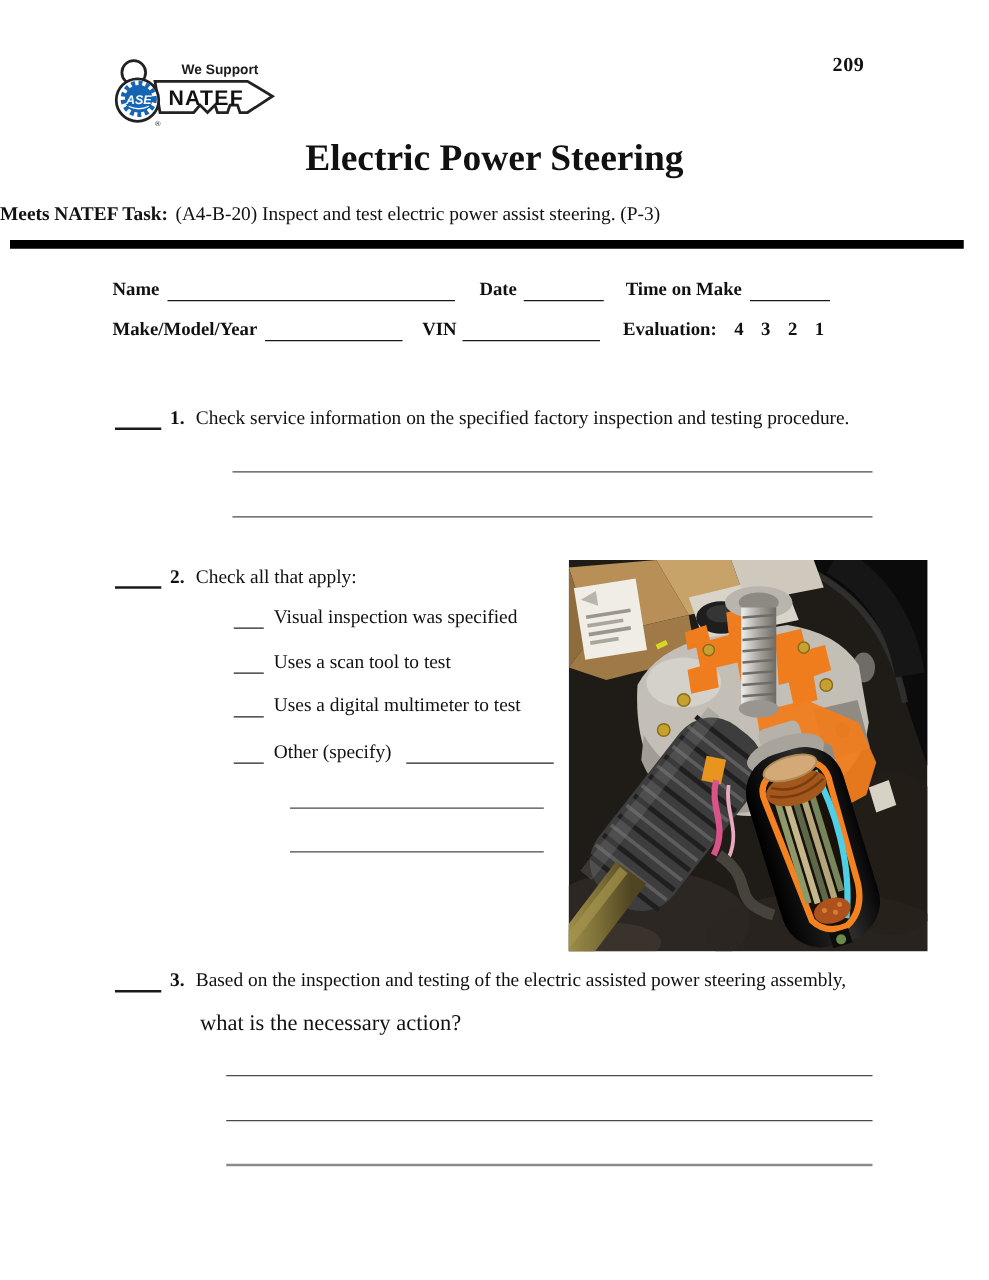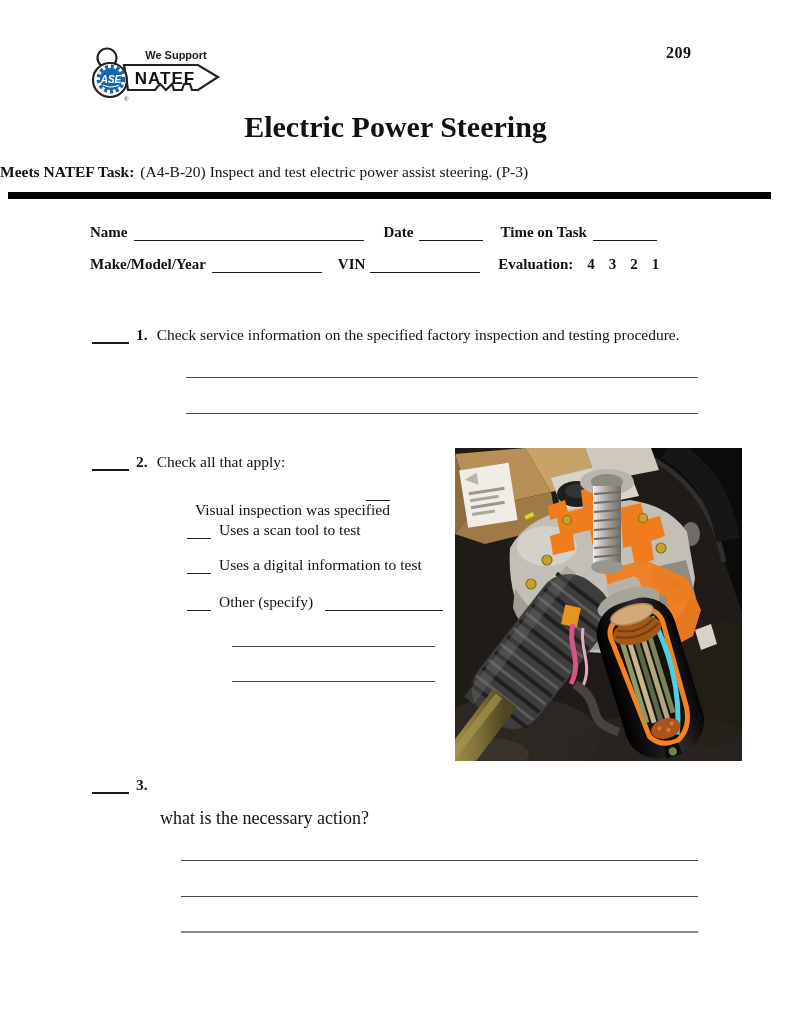--- a/index.html
+++ b/index.html
@@ -83,21 +83,21 @@
     <b>Meets NATEF Task:</b><span>(A4-B-20) Inspect and test electric power assist steering. (P-3)</span>
   </div>
 
   <div class="thick-rule"></div>
 
   <div class="form-row" style="top:224px;">
     <span>Name</span>
     <span class="blank" style="width:230px; margin-left:6px;"></span>
     <span style="margin-left:20px;">Date</span>
     <span class="blank" style="width:64px; margin-left:5px;"></span>
-    <span style="margin-left:18px;">Time on Task</span>
+    <span style="margin-left:18px;">Time on Make</span>
     <span class="blank" style="width:64px; margin-left:6px;"></span>
   </div>
 
   <div class="form-row" style="top:256px;">
     <span>Make/Model/Year</span>
     <span class="blank" style="width:110px; margin-left:6px;"></span>
     <span style="margin-left:16px;text-align:right;">VIN</span>
     <span class="blank" style="width:110px; margin-left:5px;"></span>
     <span style="margin-left:18px;">Evaluation:</span>
     <span class="score">4</span>
@@ -112,43 +112,44 @@
     <span class="item-text">Check service information on the specified factory inspection and testing procedure.</span>
   </div>
   <div class="ans-line" style="left:186px; top:377px; width:512px;"></div>
   <div class="ans-line" style="left:186px; top:413px; width:512px;"></div>
 
   <div class="item-row" style="top:453px;">
     <span class="pre-blank"></span>
     <span class="item-num">2.</span>
     <span class="item-text">Check all that apply:</span>
   </div>
-  <div class="opt-row" style="top:485px;flex-direction:column;">
+  <div class="opt-row" style="top:485px;">
     <span class="opt-blank"></span>
     <span class="opt-text">Visual inspection was specified</span>
   </div>
   <div class="opt-row" style="top:521px;">
     <span class="opt-blank"></span>
     <span class="opt-text">Uses a scan tool to test</span>
   </div>
   <div class="opt-row" style="top:556px;">
     <span class="opt-blank"></span>
-    <span class="opt-text">Uses a digital information to test</span>
+    <span class="opt-text">Uses a digital multimeter to test</span>
   </div>
   <div class="opt-row" style="top:593px;">
     <span class="opt-blank"></span>
     <span class="opt-text">Other (specify)</span>
     <span class="opt-blank2"></span>
   </div>
   <div class="ans-line" style="left:232px; top:646px; width:203px;"></div>
   <div class="ans-line" style="left:232px; top:681px; width:203px;"></div>
 
   <div class="item-row" style="top:776px;">
     <span class="pre-blank"></span>
     <span class="item-num">3.</span>
+    <span class="item-text">Based on the inspection and testing of the electric assisted power steering assembly,</span>
   </div>
   <div class="cont-line" style="left:160px; top:808px;">what is the necessary action?</div>
   <div class="ans-line" style="left:181px; top:860px; width:517px;"></div>
   <div class="ans-line" style="left:181px; top:896px; width:517px;"></div>
   <div class="ans-line thick" style="left:181px; top:931px; width:517px;"></div>
 
   <svg class="photo" viewBox="0 0 287 313" preserveAspectRatio="none">
     <defs>
       <linearGradient id="metal" x1="0" y1="0" x2="1" y2="0">
         <stop offset="0" stop-color="#efefef"></stop>

